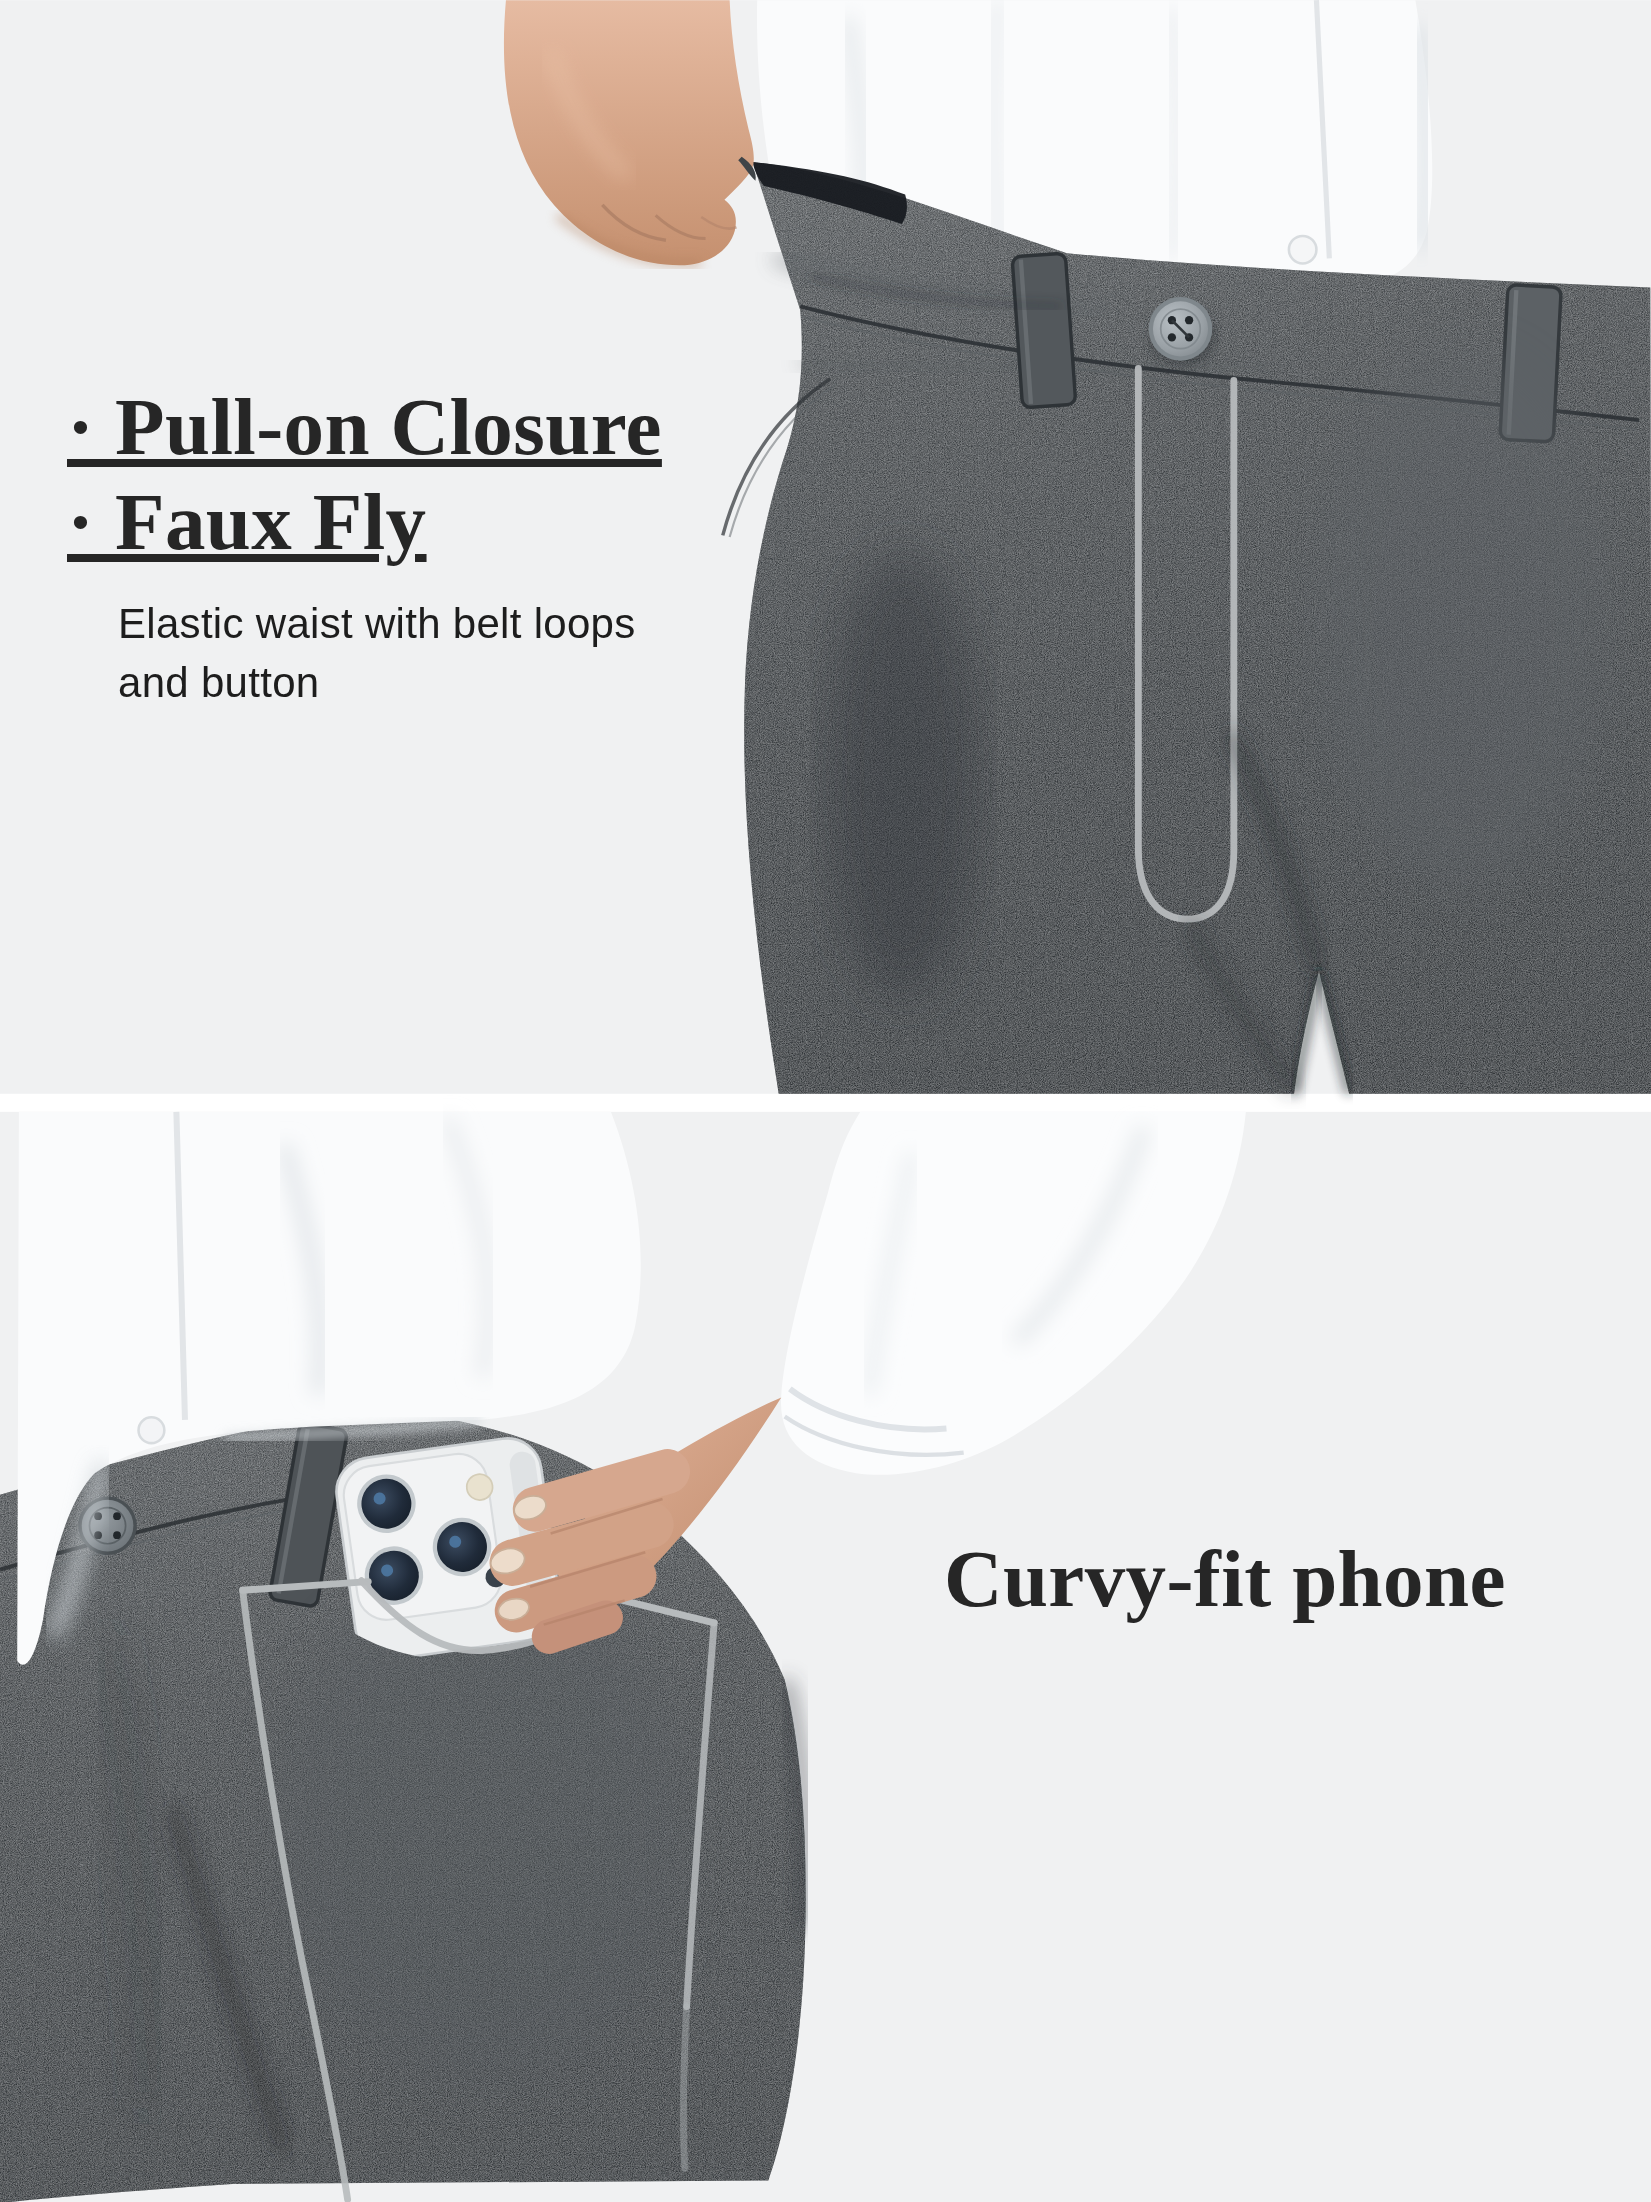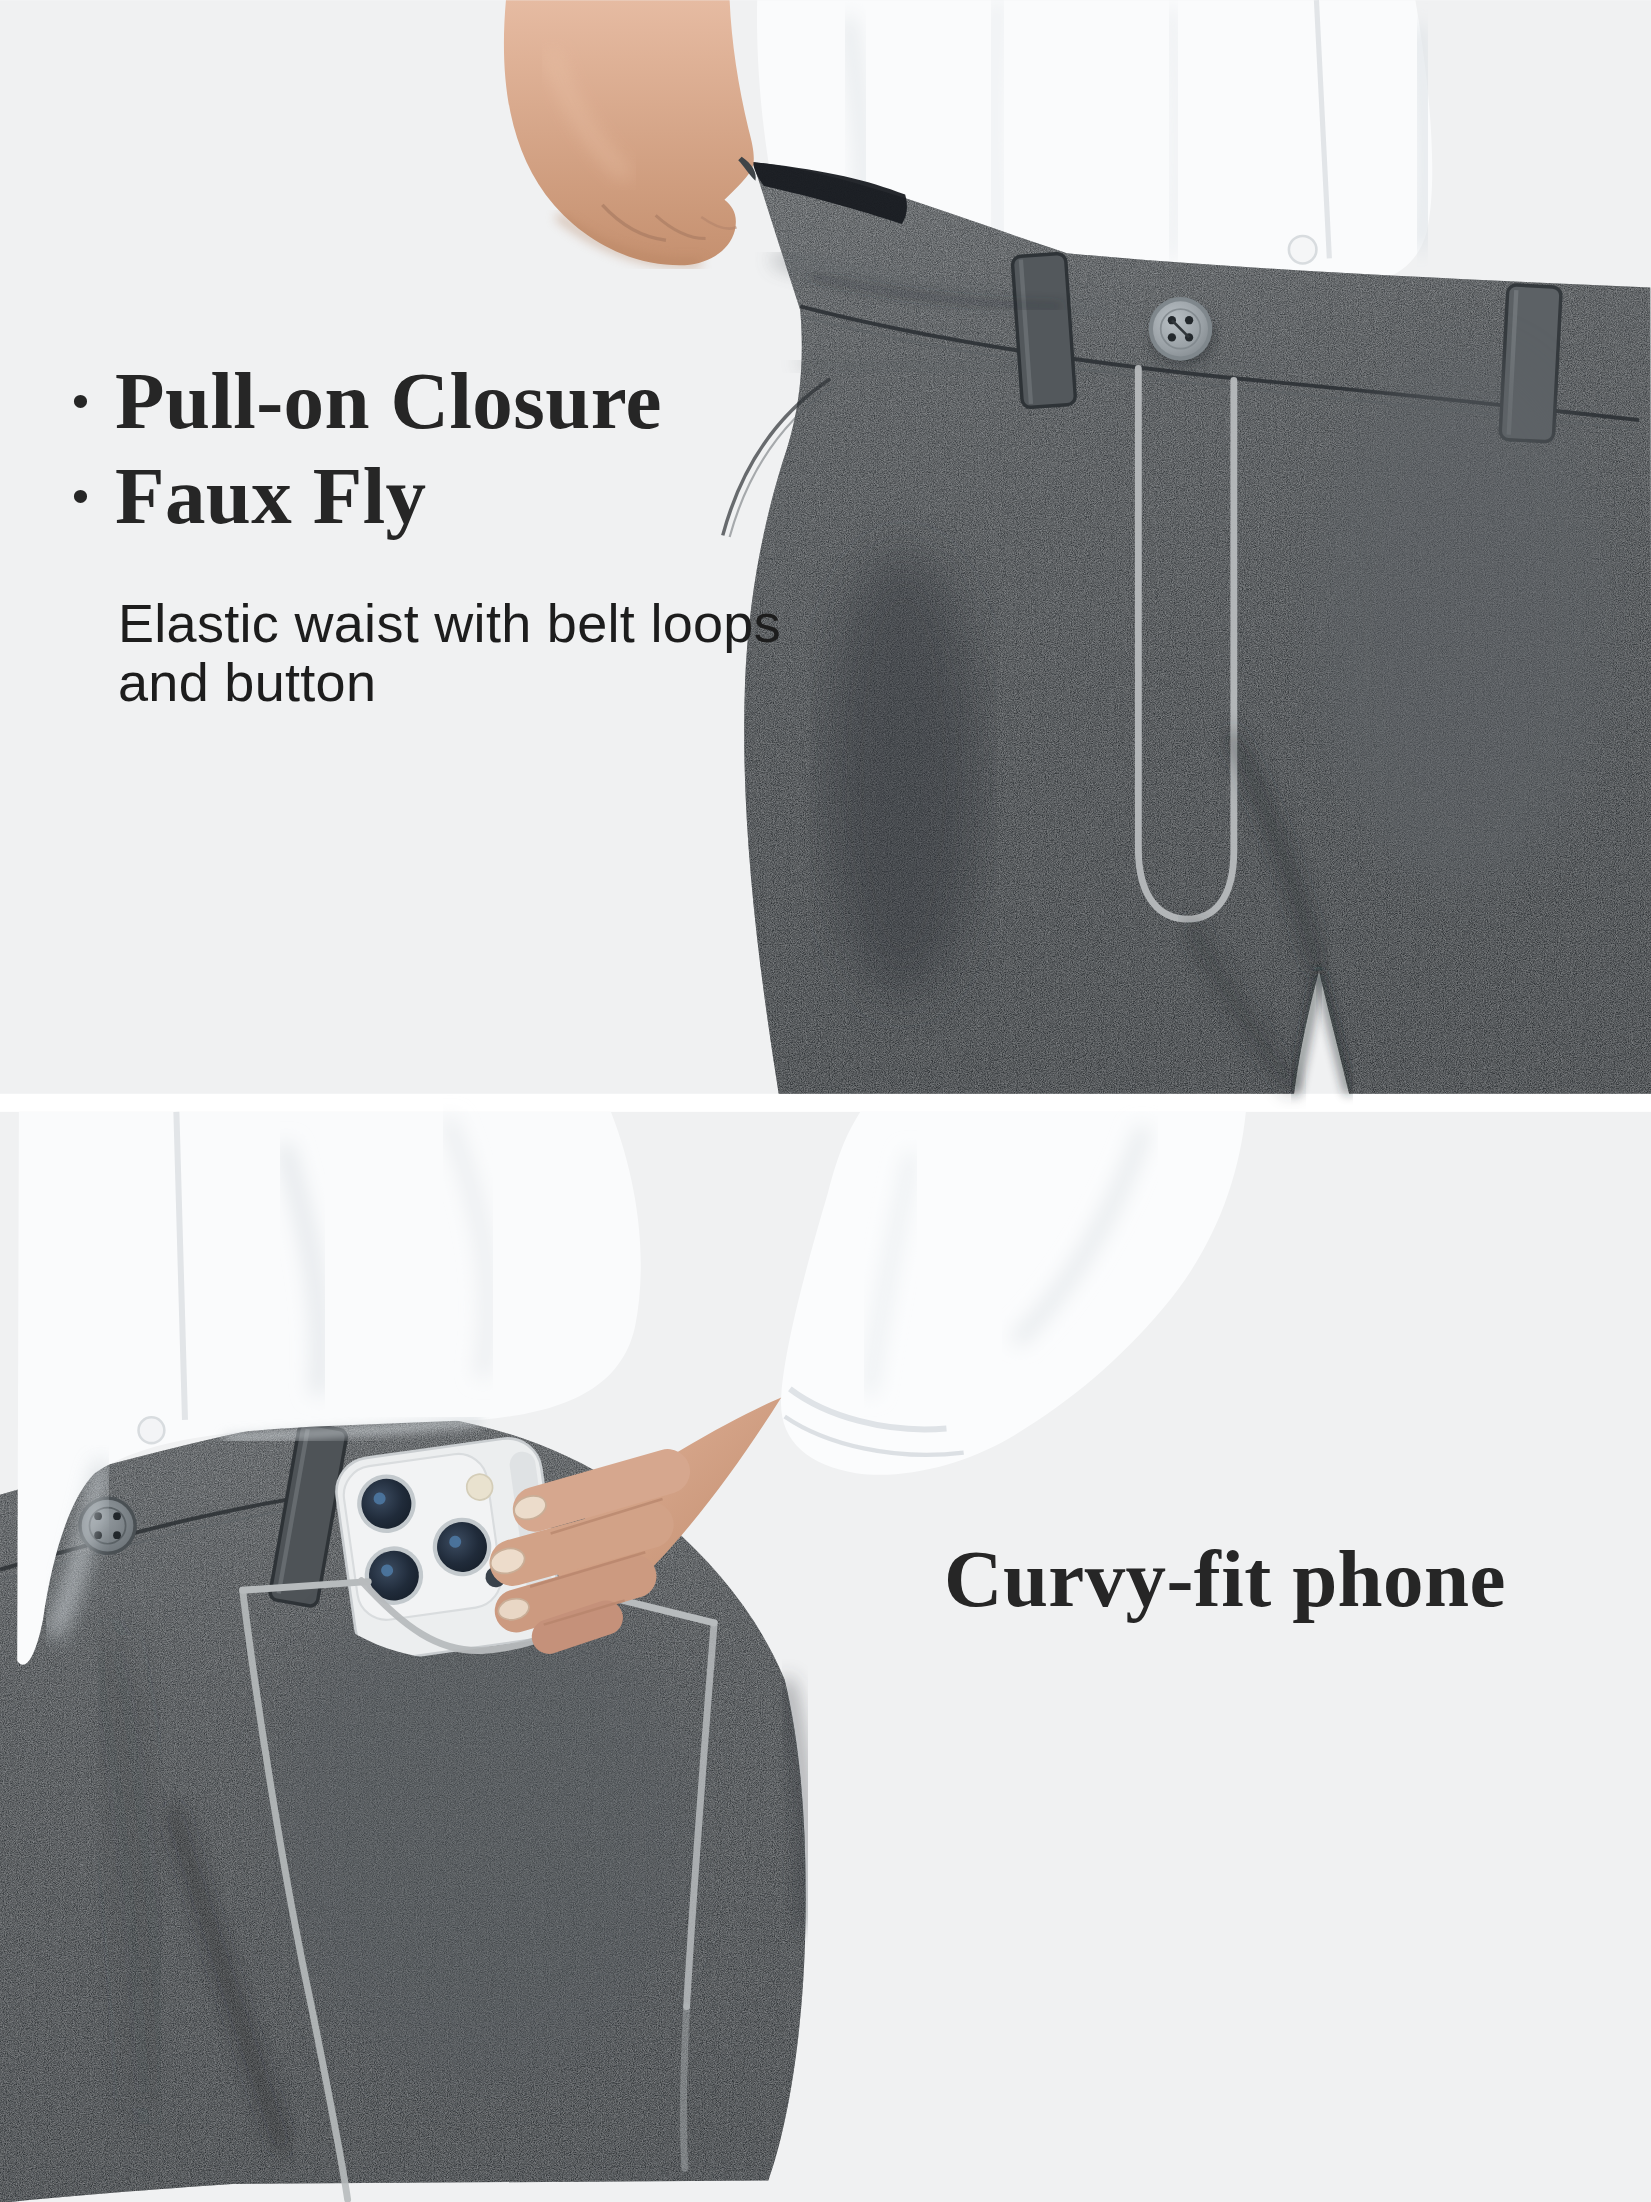--- a/index.html
+++ b/index.html
@@ -2,22 +2,22 @@
 <html style="font-size:13.8px"><head>
 <meta charset="utf-8">
 <style>
   html,body{margin:0;padding:0;background:#ffffff;}
   .page{position:relative;width:1652px;height:2203px;background:#ffffff;overflow:hidden;
         font-family:"Liberation Sans",sans-serif;}
   .art{position:absolute;left:0;top:0;width:1652px;height:2203px;display:block;}
   .heading{position:absolute;font-family:"Liberation Serif",serif;font-weight:bold;
            font-size:81px;line-height:95px;color:#262626;letter-spacing:0.4px;white-space:nowrap;}
   .desc{position:absolute;font-family:"Liberation Sans",sans-serif;font-weight:400;
-        font-size:54px;line-height:59px;color:#1d1d1d;letter-spacing:0.3px;white-space:nowrap;}
-  #p1-heading{left:67px;top:354px;}
+        font-size:42px;line-height:59px;color:#1d1d1d;letter-spacing:0.3px;white-space:nowrap;}
+  #p1-heading{left:67px;top:380px;text-decoration:underline;}
   #p1-desc{left:118px;top:594px;}
   #p2-heading{left:944px;top:1532px;}
   #p2-desc{left:945px;top:1760px;}
 </style>
 </head>
 <body>
 
 <div class="page">
 
 <svg class="art" viewBox="0 0 1920 2560" aria-hidden="true">

